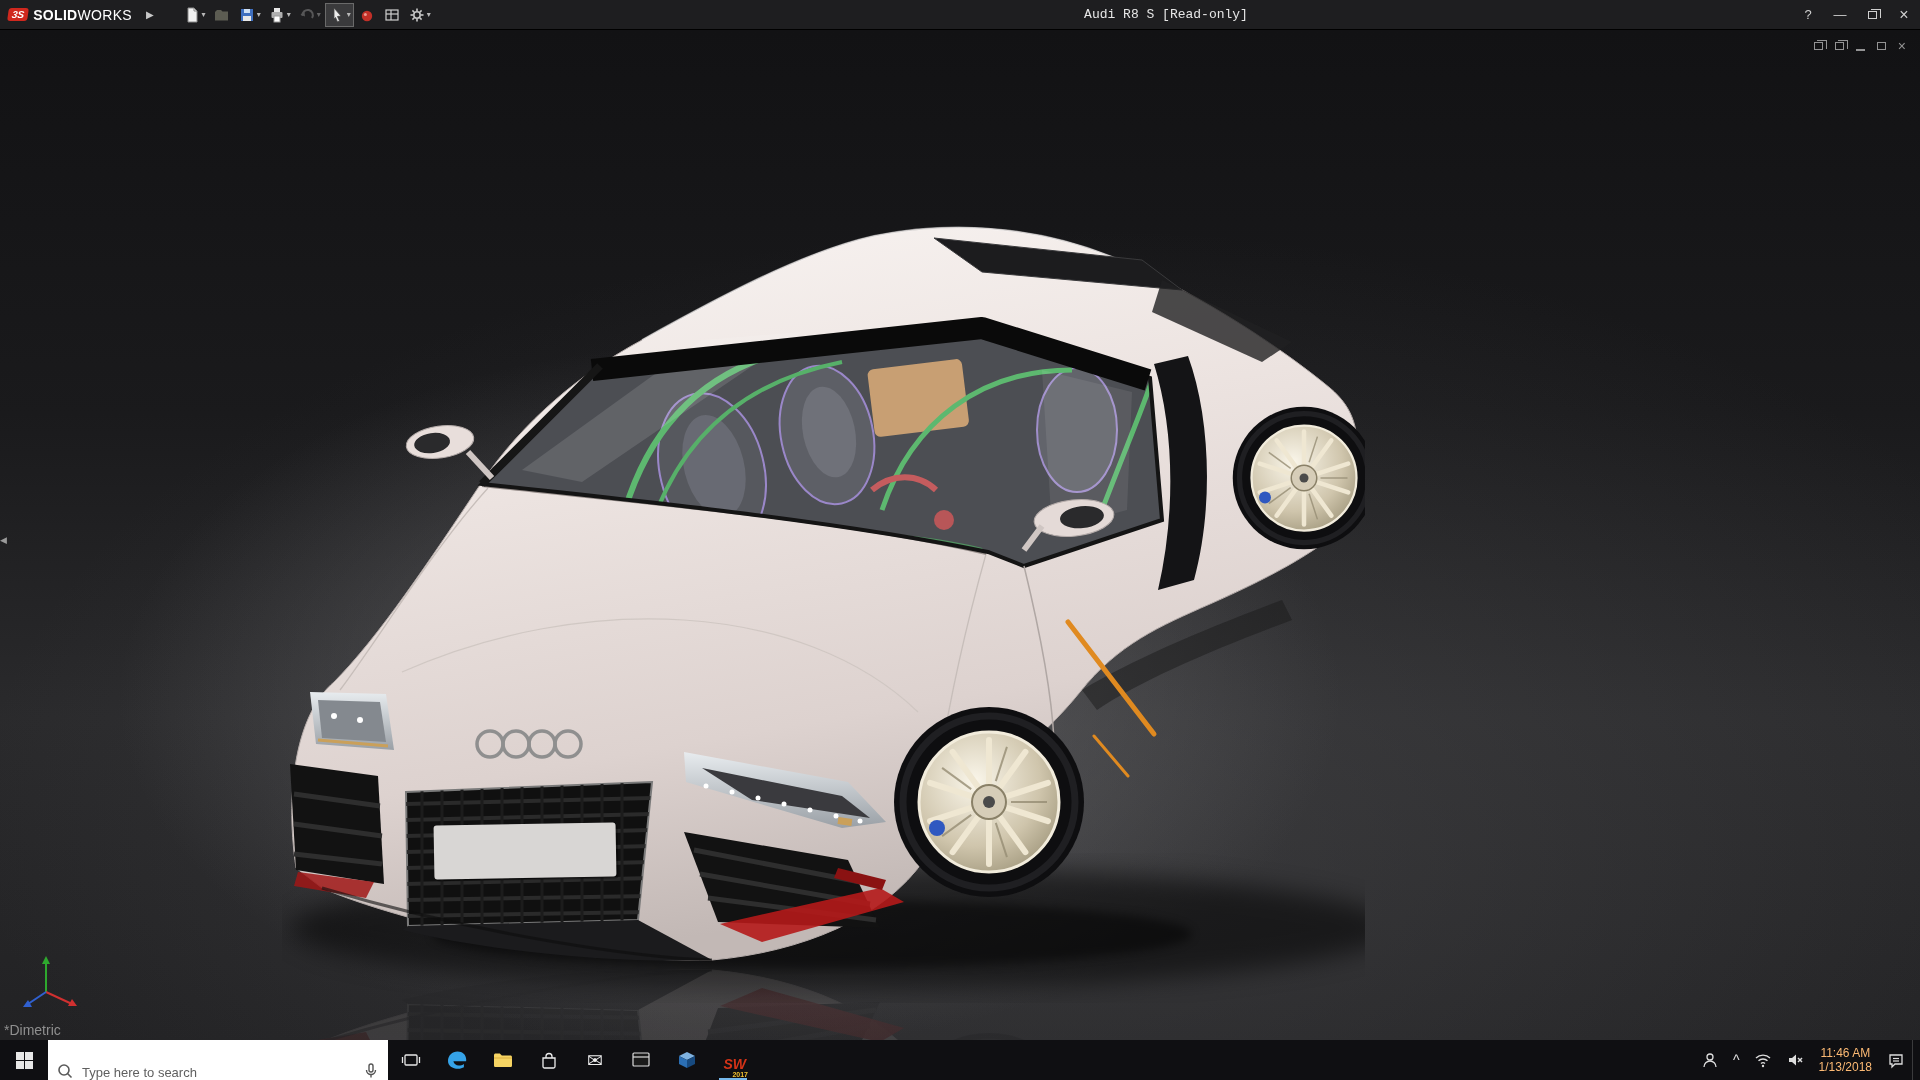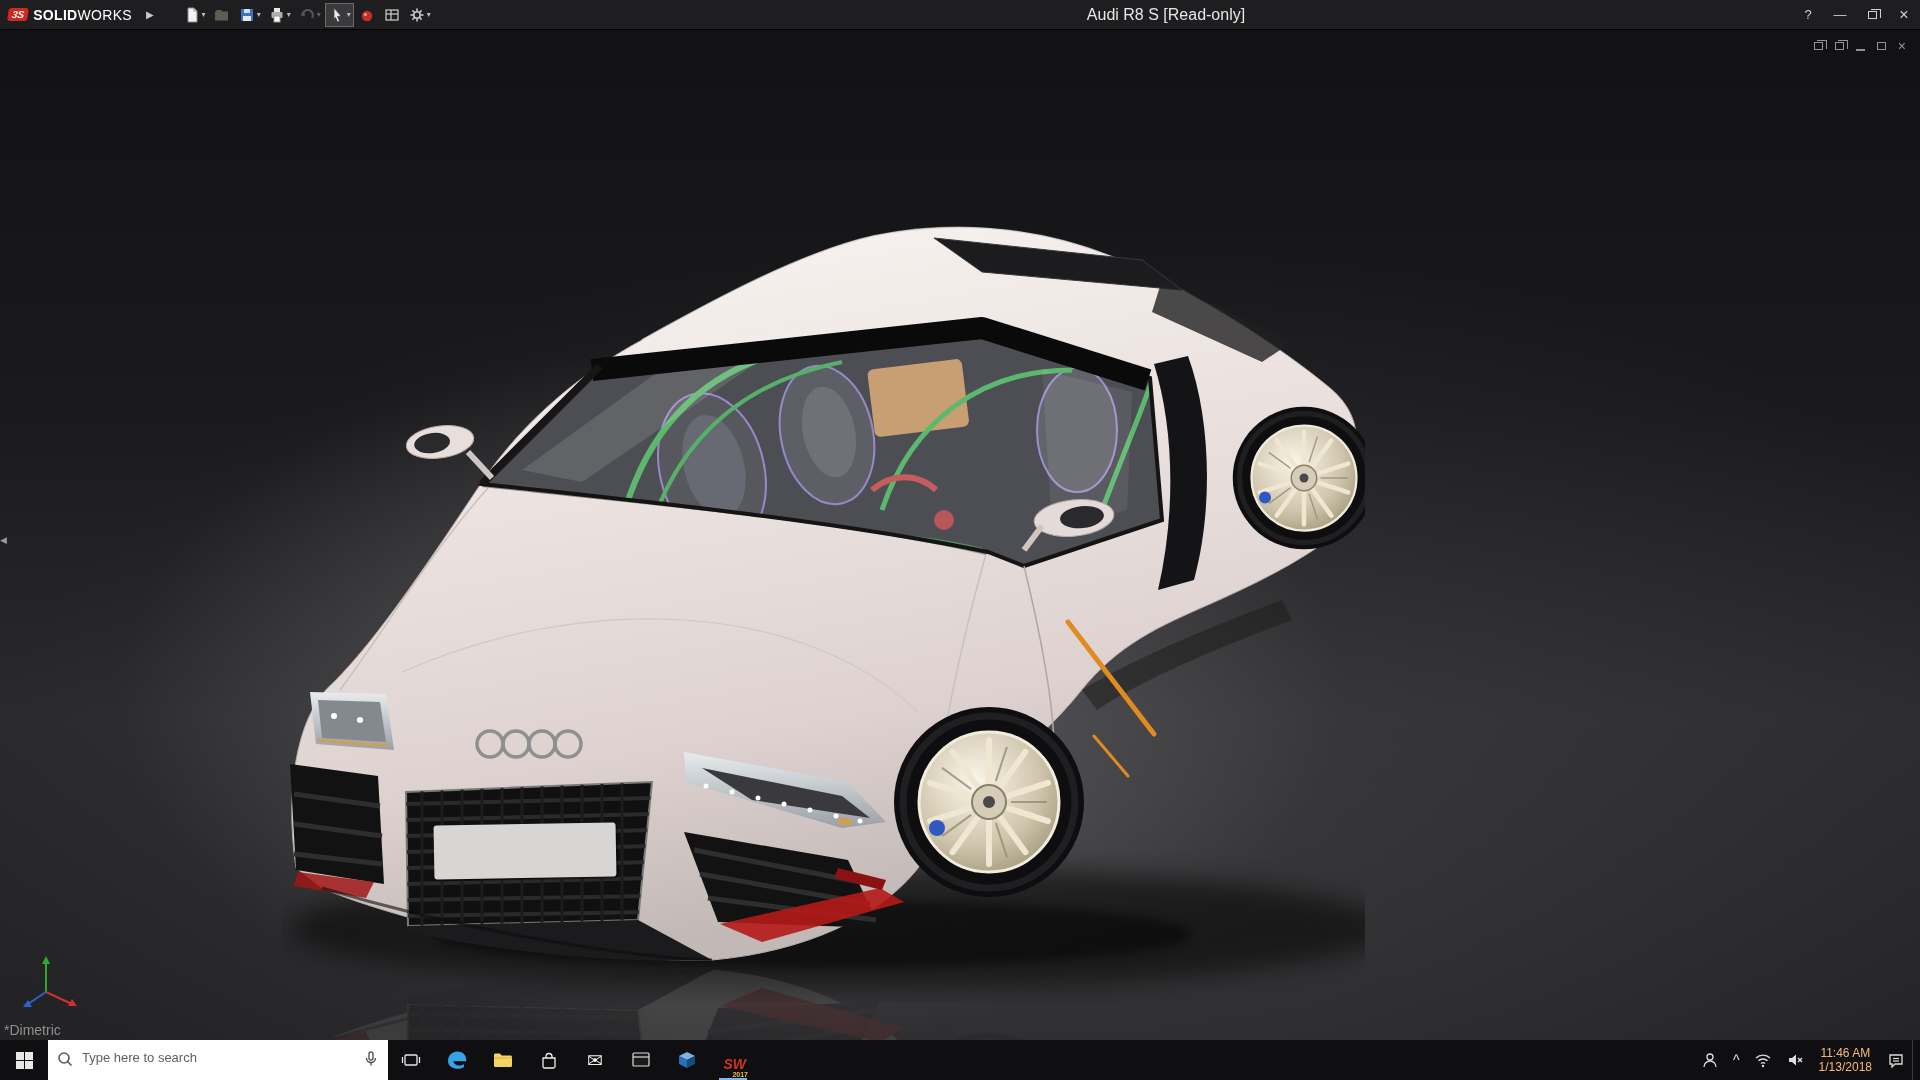--- a/index.html
+++ b/index.html
@@ -14,21 +14,21 @@
   .logo-mark { background:#d0281e; color:#fff; font-weight:bold; font-style:italic;
                font-size:10px; padding:1px 4px; border-radius:3px; transform:skewX(-8deg); }
   .logo-text { color:#fff; font-size:14px; letter-spacing:.3px;text-align:center; }
   .logo-text .solid { font-weight:bold; }
   .play-arrow { color:#c8c8c8; font-size:10px; margin-left:14px; cursor:pointer; }
   .toolbar { display:flex; align-items:center; margin-left:26px; gap:1px; }
   .tool { height:24px; display:flex; align-items:center; justify-content:center; padding:0 2px; border:1px solid transparent; }
   .tool.dim { opacity:.45; }
   .tool.active { border:1px solid #6a6a6a; background:#3a3a3c; }
   .dd { color:#b8b8b8; font-size:8px; margin-left:1px; }
-  .win-title { position:absolute; left:1166px; transform:translateX(-50%); color:#e6e6e6; font-size:16px; white-space:nowrap; }
+  .win-title { position:absolute; left:1166px; transform:translateX(-50%); color:#e6e6e6; font-size:13px; white-space:nowrap;font-family:Liberation Mono, monospace; }
   .tb-right { margin-left:auto; display:flex; align-items:center; height:100%; }
   .tb-btn { width:32px; height:100%; display:flex; align-items:center; justify-content:center;
             color:#cfcfcf; font-size:13px; cursor:pointer; }
   .restore-box { width:9px; height:8px; border:1px solid #cfcfcf; position:relative; }
   .restore-box::before { content:""; position:absolute; top:-3px; left:2px; width:9px; height:8px;
             border-top:1px solid #cfcfcf; border-right:1px solid #cfcfcf; }
 
   
   .viewport { position:absolute; top:30px; left:0; width:1920px; height:1010px; overflow:hidden;
     background:
@@ -47,21 +47,21 @@
   .triad { position:absolute; left:20px; top:918px; }
   .view-label { position:absolute; left:4px; top:992px; color:#8f8f8f; font-size:14px; }
   .panel-tab { position:absolute; left:0; top:505px; color:#9a9a9a; font-size:9px; cursor:pointer; }
 
   
   .taskbar { position:absolute; bottom:0; left:0; width:1920px; height:40px;
              background:var(--taskbar-bg,#0f0f12); display:flex; align-items:center; z-index:40; }
   .start { width:48px; height:40px; display:flex; align-items:center; justify-content:center; cursor:pointer; }
   .winlogo { display:grid; grid-template-columns:8px 8px; grid-template-rows:8px 8px; gap:1px; }
   .winlogo div { background:#e8e8e8; }
-  .searchbox { width:340px; height:40px; background:#ffffff; display:flex; align-items:flex-start; padding:10px 8px; }
+  .searchbox { width:340px; height:40px; background:#ffffff; display:flex; align-items:flex-end; padding:0 8px; }
   .searchbox input { border:none; outline:none; flex:1; font-size:13px; color:#333; background:transparent;
                      font-family:"Liberation Sans",sans-serif; }
   .searchbox input::placeholder { color:#5f5f5f; }
   .tb-icon { width:46px; height:40px; display:flex; align-items:center; justify-content:center; cursor:pointer; position:relative; }
   .tb-icon .underline { position:absolute; bottom:0; left:9px; width:28px; height:2px; background:#76b9ed; }
   .sw-badge { position:relative; width:26px; height:26px; display:flex; align-items:center; justify-content:flex-end;margin-top:8px; }
   .sw-badge .sw { color:#d43318; font-weight:bold; font-size:14px; font-style:italic; }
   .sw-badge .yr { position:absolute; bottom:-1px; right:-2px; color:#f0c030; font-size:7px; font-weight:bold; }
   .tray { margin-left:auto; display:flex; align-items:center; height:40px; }
   .tray-item { height:40px; display:flex; align-items:center; justify-content:center; padding:0 7px;

